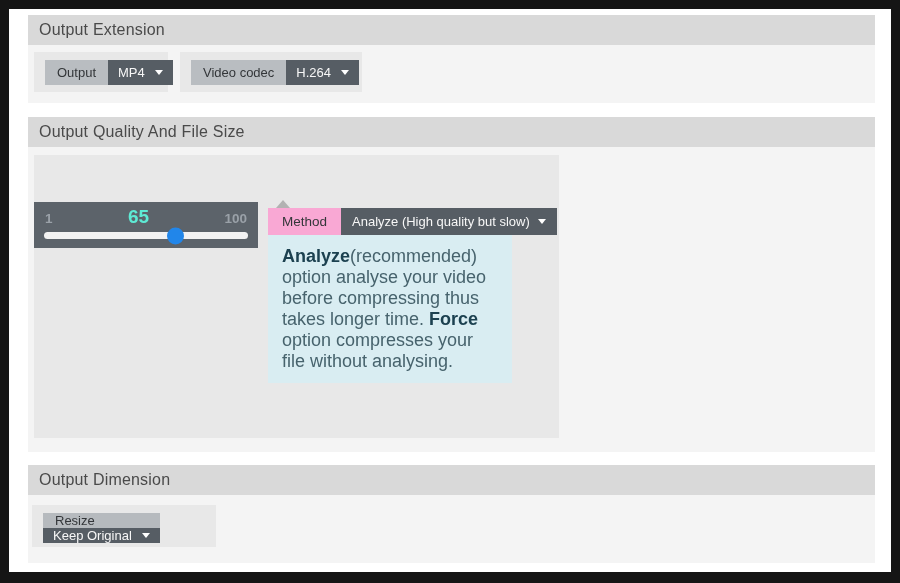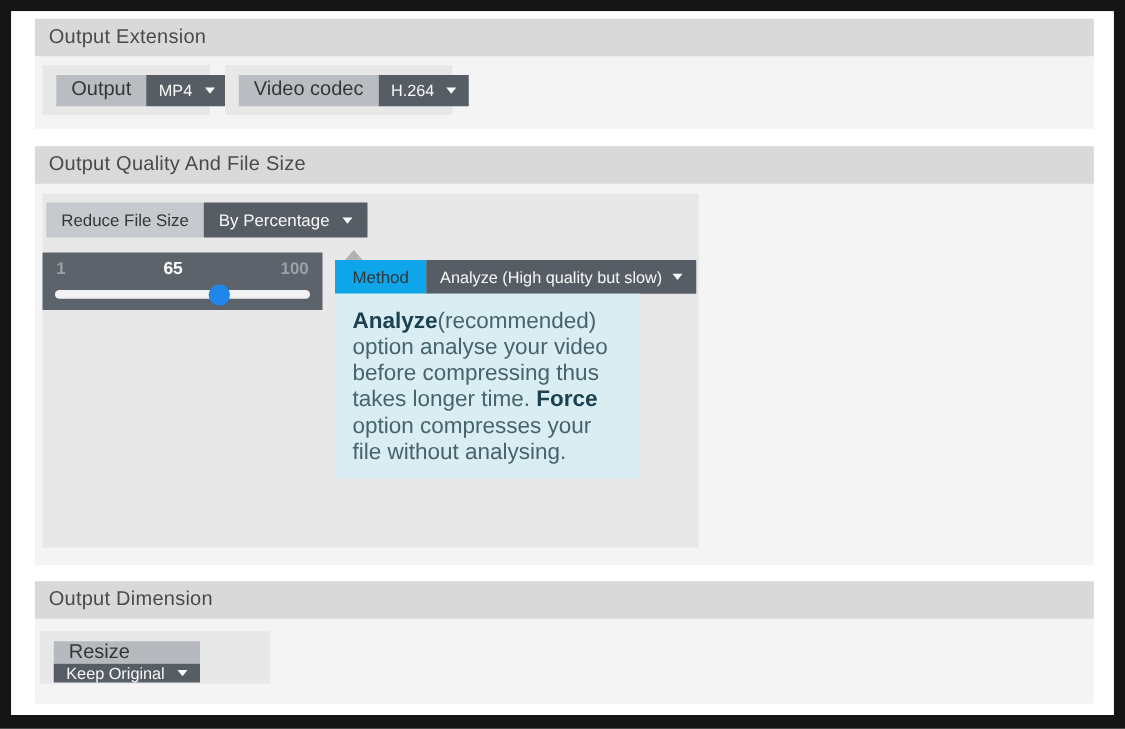--- a/index.html
+++ b/index.html
@@ -17,50 +17,50 @@
   .section-header { height:30px; background:#d9d9d9; display:flex; align-items:center;
                     padding-left:11px; font-size:16px; color:#4a4a4a; letter-spacing:0.2px; }
 
   .ctrl-panel { position:absolute; background:#e8e8e8; display:flex; align-items:center;
                 padding:0 11px; }
   #panel-output { left:6px;  top:37px; width:134px; height:40px; }
   #panel-codec  { left:152px; top:37px; width:182px; height:40px; }
   #panel-resize { left:4px;  top:40px; width:184px; height:42px; }
 
   .ctrl { display:flex; align-items:stretch; height:25px; }
-  .ctrl-label { background:#b9bdc1; color:#333639; font-size:16px; padding:0 12px;
+  .ctrl-label { background:#b9bdc1; color:#333639; font-size:13px; padding:0 12px;
                 display:flex; align-items:center; white-space:nowrap; }
   .ctrl-select { background:#565d64; color:#f7f7f7; font-size:13px; padding:0 10px;
                  display:flex; align-items:center; white-space:nowrap; cursor:pointer; }
   .caret { width:0; height:0; border-left:4px solid transparent; border-right:4px solid transparent;
            border-top:5px solid #ffffff; margin-left:10px; }
 
   
   #panel-quality { left:6px; top:38px; width:525px; height:283px; background:#e8e8e8;
                    position:absolute; padding:0; display:block; }
   .reduce-ctrl { position:absolute; left:3px; top:7px; height:28px; display:flex; }
   .reduce-ctrl .ctrl-label { background:#c6c9cd; height:28px; font-size:13.5px; }
   .reduce-ctrl .ctrl-select { height:28px; font-size:13.5px; padding:0 12px; }
 
   .slider-panel { position:absolute; left:0; top:47px; width:224px; height:46px;
                   background:#5c636a; }
   .slider-labels { display:flex; justify-content:space-between; align-items:baseline;
                    padding:4px 11px 0 11px; font-weight:bold; }
   .slider-min, .slider-max { color:#9aa1a8; font-size:13.5px; }
-  .slider-value { color:#ffffff; font-size:14px; }
+  .slider-value { color:#5eead4; font-size:19px; }
   .slider-track { position:absolute; left:10px; right:10px; bottom:9px; height:7px;
                   background:#f2f2f2; border-radius:4px; cursor:pointer; }
   .slider-thumb { position:absolute; top:50%; transform:translateY(-50%); width:17px; height:17px;
                   border-radius:50%; background:#2186ea; cursor:pointer; }
 
   .tooltip-arrow { position:absolute; left:242px; top:45px; width:0; height:0;
                    border-left:7px solid transparent; border-right:7px solid transparent;
                    border-bottom:8px solid #b2b2b2; }
   .method-ctrl { position:absolute; left:234px; top:53px; height:27px; display:flex; }
-  .method-ctrl .ctrl-label { background:#0ea5e9; height:27px; font-size:13.5px; padding:0 14px; }
+  .method-ctrl .ctrl-label { background:#f9a8d4; height:27px; font-size:13.5px; padding:0 14px; }
   .method-ctrl .ctrl-select { height:27px; font-size:13px; padding:0 11px; }
   .method-ctrl .caret { margin-left:8px; }
 
   .infobox { position:absolute; width:244px; min-height:147px; background:#d9edf2;
              padding:11px 14px; font-size:18px; line-height:21px; color:#47636d; }
   #infobox-size   { left:0;     top:98px; }
   #infobox-method { left:234px; top:80px; }
   .infobox b { color:#1c4150; }
 
   #panel-resize .ctrl-label { background:#b6babe; height:27px; }
@@ -96,27 +96,20 @@
         </div>
       </div>
     </div>
 
     <div class="section" id="sec-quality">
       <div class="section-header">
         <span>Output Quality And File Size</span>
       </div>
       <div id="panel-quality">
 
-        <div class="ctrl reduce-ctrl">
-          <span class="ctrl-label">Reduce File Size</span>
-          <span class="ctrl-select">
-            <span>By Percentage</span>
-            <span class="caret"></span>
-          </span>
-        </div>
 
         <div class="slider-panel">
           <div class="slider-labels">
             <span class="slider-min">1</span>
             <span class="slider-value">65</span>
             <span class="slider-max">100</span>
           </div>
           <div class="slider-track">
             <div class="slider-thumb" style="left: calc(64% - 8px);"></div>
           </div>

